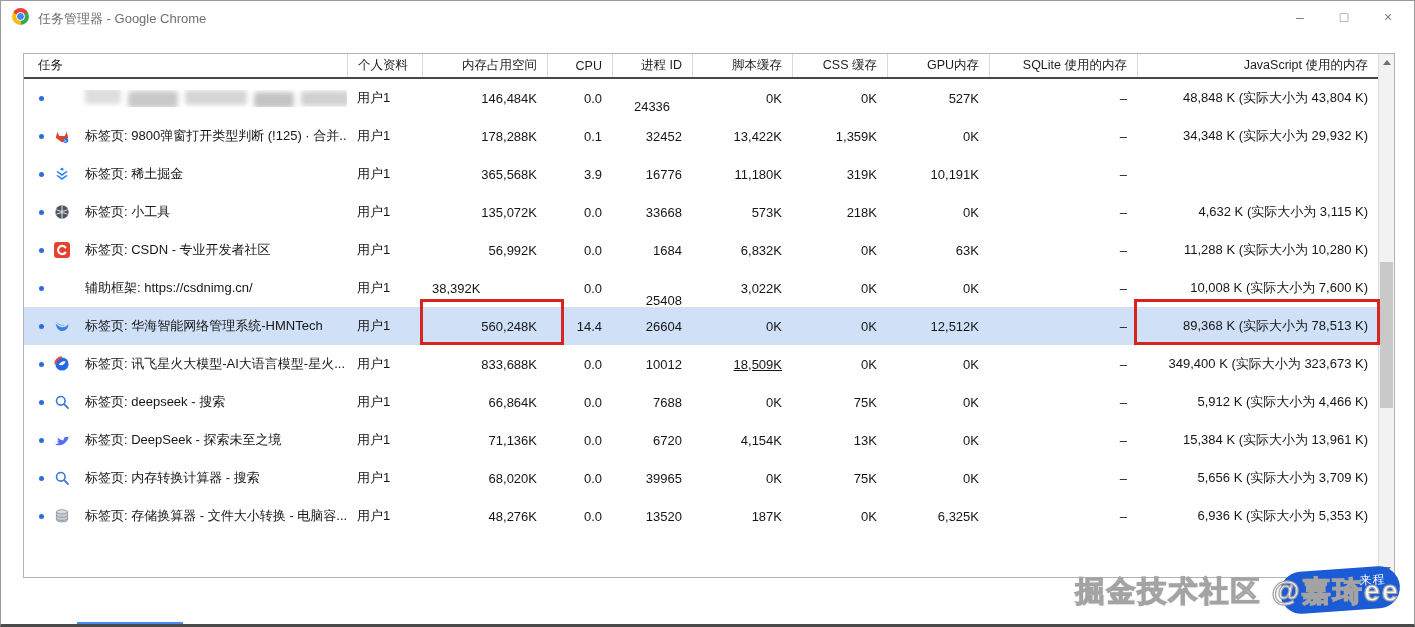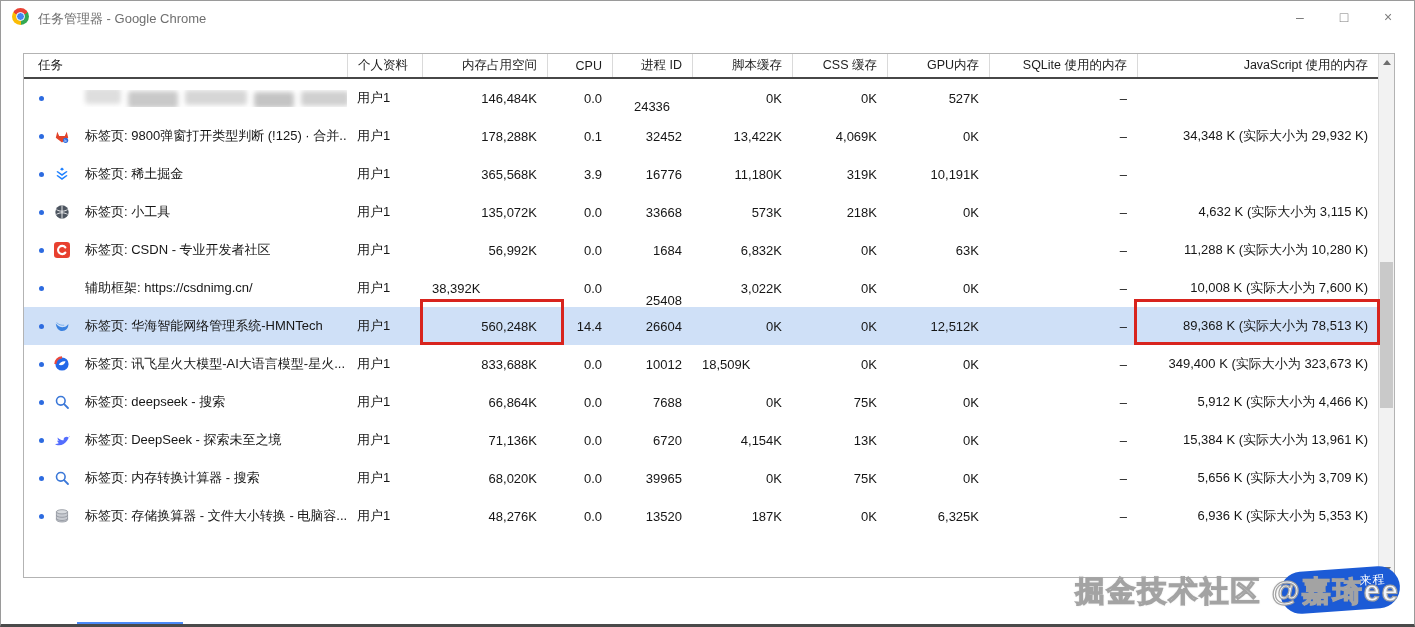--- a/index.html
+++ b/index.html
@@ -110,39 +110,40 @@
             </span>
           </div>
           <div class="cell" style="width: 75px; text-align: left;">用户1</div>
           <div class="cell" style="width: 125px; text-align: right;">146,484K</div>
           <div class="cell" style="width: 65px; text-align: right;">0.0</div>
           <div class="cell" style="width: 80px; text-align: center; margin-top: 16px;">24336</div>
           <div class="cell" style="width: 100px; text-align: right;">0K</div>
           <div class="cell" style="width: 95px; text-align: right;">0K</div>
           <div class="cell" style="width: 102px; text-align: right;">527K</div>
           <div class="cell" style="width: 148px; text-align: right;">–</div>
+          <div class="cell" style="width: 241px; text-align: right;">48,848 K (实际大小为 43,804 K)</div>
         </div>
         <div class="trow">
           <div class="cell task" style="width: 323px;">
             <span class="bullet"></span>
             <span class="ricon">
               <svg viewBox="0 0 16 16">
                 <path fill="#e24329" d="M8 14.4 1.8 9.7l1.5-5.9L5.2 8h5.6l1.9-4.2 1.5 5.9z"></path>
                 <circle cx="11.6" cy="12.3" r="2.6" fill="#2d6be0"></circle>
                 <text x="11.6" y="13.6" font-size="3.6" fill="#fff" text-anchor="middle" font-family="Liberation Sans,sans-serif">b</text>
               </svg>
             </span>
             <span class="tlabel">标签页: 9800弹窗打开类型判断 (!125) · 合并...</span>
           </div>
           <div class="cell" style="width: 75px; text-align: left;">用户1</div>
           <div class="cell" style="width: 125px; text-align: right;">178,288K</div>
           <div class="cell" style="width: 65px; text-align: right;">0.1</div>
           <div class="cell" style="width: 80px; text-align: right;">32452</div>
           <div class="cell" style="width: 100px; text-align: right;">13,422K</div>
-          <div class="cell" style="width: 95px; text-align: right;">4,069K</div>
+          <div class="cell" style="width: 95px; text-align: right;">1,359K</div>
           <div class="cell" style="width: 102px; text-align: right;">0K</div>
           <div class="cell" style="width: 148px; text-align: right;">–</div>
           <div class="cell" style="width: 241px; text-align: right;">34,348 K (实际大小为 29,932 K)</div>
         </div>
         <div class="trow">
           <div class="cell task" style="width: 323px;">
             <span class="bullet"></span>
             <span class="ricon">
               <svg viewBox="0 0 16 16" fill="#1e80ff">
                 <path d="M8 1.6 10 3.2 8 4.8 6 3.2z"></path>
@@ -249,21 +250,21 @@
                 <path d="M8 1.4A6.6 6.6 0 0 0 1.4 8" stroke="#e8483c" stroke-width="2.2" fill="none"></path>
                 <path d="M4.8 8.8c1.2-2.5 4.1-4 6.8-3.3-1 2.9-3.9 4.7-6.8 3.3z" fill="#fff"></path>
               </svg>
             </span>
             <span class="tlabel">标签页: 讯飞星火大模型-AI大语言模型-星火...</span>
           </div>
           <div class="cell" style="width: 75px; text-align: left;">用户1</div>
           <div class="cell" style="width: 125px; text-align: right;">833,688K</div>
           <div class="cell" style="width: 65px; text-align: right;">0.0</div>
           <div class="cell" style="width: 80px; text-align: right;">10012</div>
-          <div class="cell" style="width: 100px; text-align: left;">18,509K</div>
+          <div class="cell" style="width: 100px; text-align: right; text-decoration: underline;">18,509K</div>
           <div class="cell" style="width: 95px; text-align: right;">0K</div>
           <div class="cell" style="width: 102px; text-align: right;">0K</div>
           <div class="cell" style="width: 148px; text-align: right;">–</div>
           <div class="cell" style="width: 241px; text-align: right;">349,400 K (实际大小为 323,673 K)</div>
         </div>
         <div class="trow">
           <div class="cell task" style="width: 323px;">
             <span class="bullet"></span>
             <span class="ricon">
               <svg viewBox="0 0 16 16">

